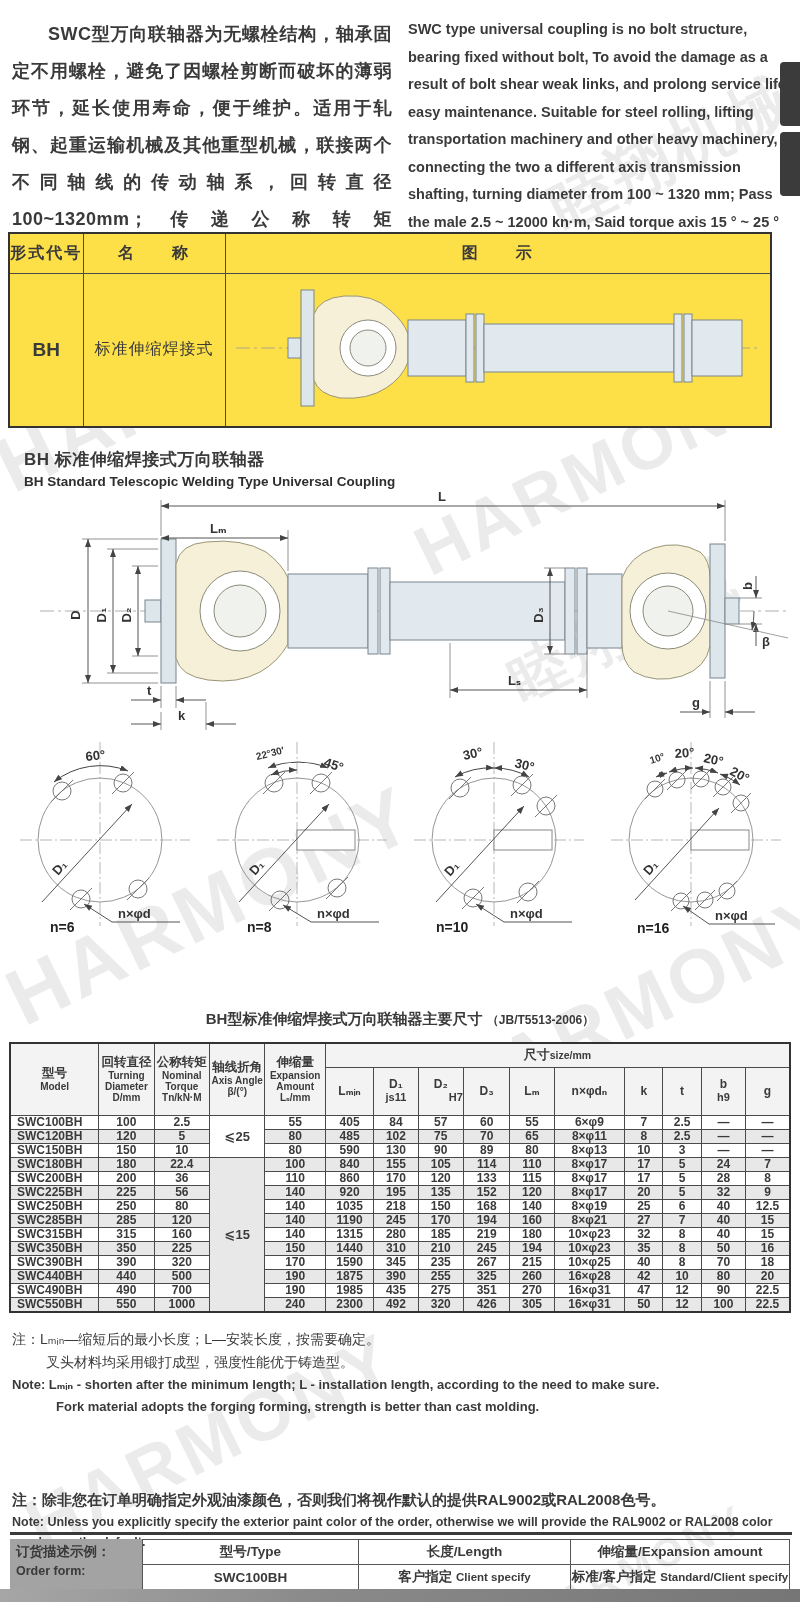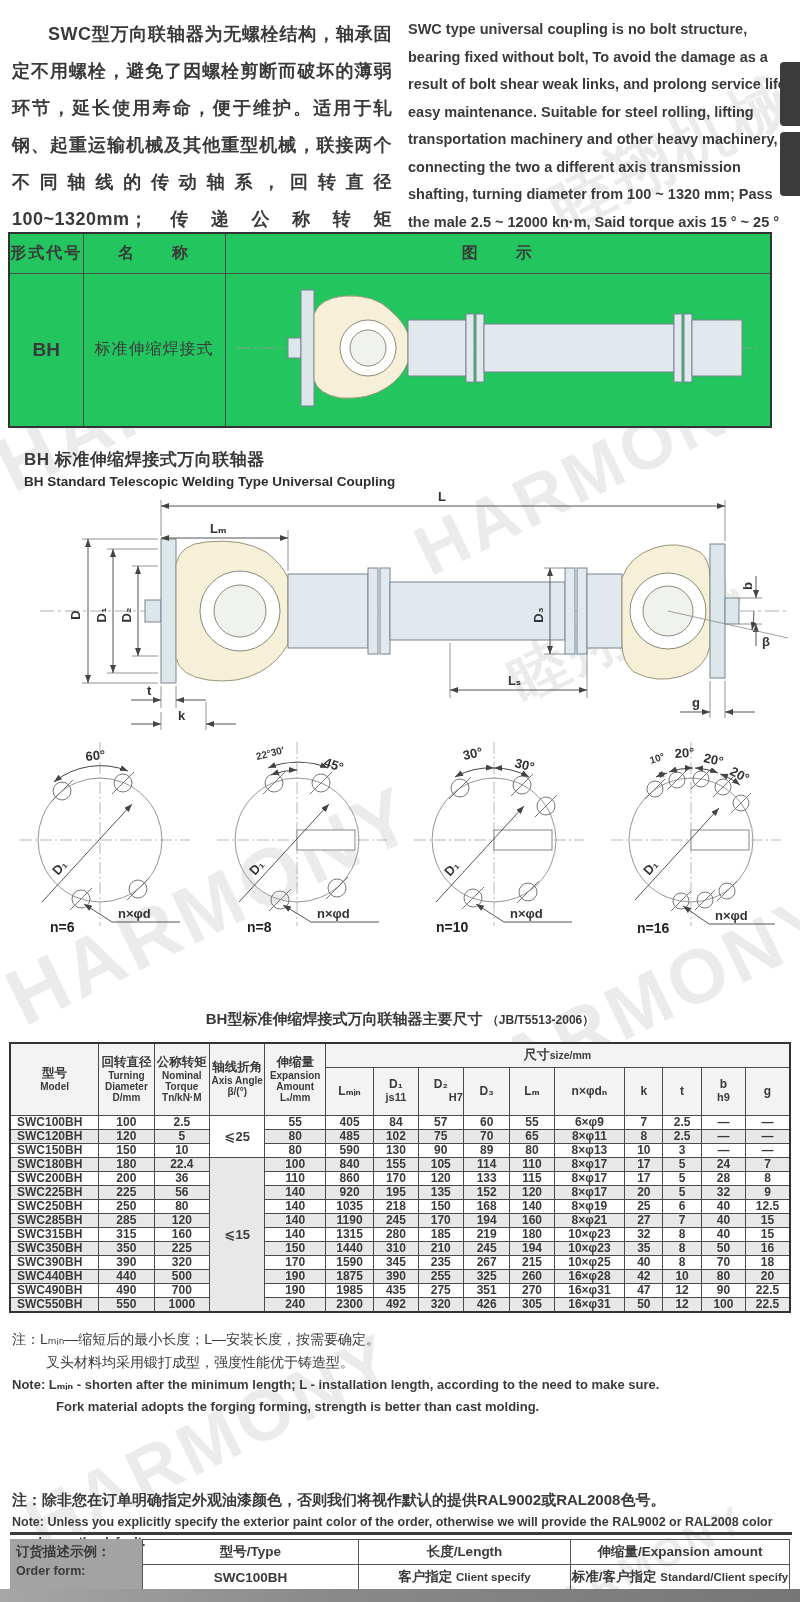--- a/index.html
+++ b/index.html
@@ -18,21 +18,21 @@
 
   
   .intro{top:16px;left:12px;width:778px;display:flex;gap:16px}
   .intro-cn{width:380px;font-size:18px;line-height:37px;font-weight:600;text-indent:2em;
             letter-spacing:.5px;text-align:justify}
   .intro-en{width:382px;font-size:14.5px;line-height:27.5px;font-weight:600;text-align:left}
 
   
   table{border-collapse:collapse}
   .type-table{top:232px;left:8px;width:764px}
-  .type-table table{width:100%;border:2px solid #333;background:#22c55e}
+  .type-table table{width:100%;border:2px solid #333;background:#fde047}
   .type-table th,.type-table td{border:1px solid var(--line);text-align:center;vertical-align:middle}
   .type-table th{height:40px;font-size:16px;font-weight:700;letter-spacing:2px}
   .type-table td{height:153px}
   .tt-code{font-size:19px;font-weight:700}
   .tt-name{font-size:16px;font-weight:400;letter-spacing:1px}
 
   
   .sec-head{top:448px;left:24px}
   .sec-head .cn{font-size:17px;font-weight:700;letter-spacing:.5px}
   .sec-head .en{font-size:13.5px;font-weight:600;margin-top:3px;color:#2e2e2e}

